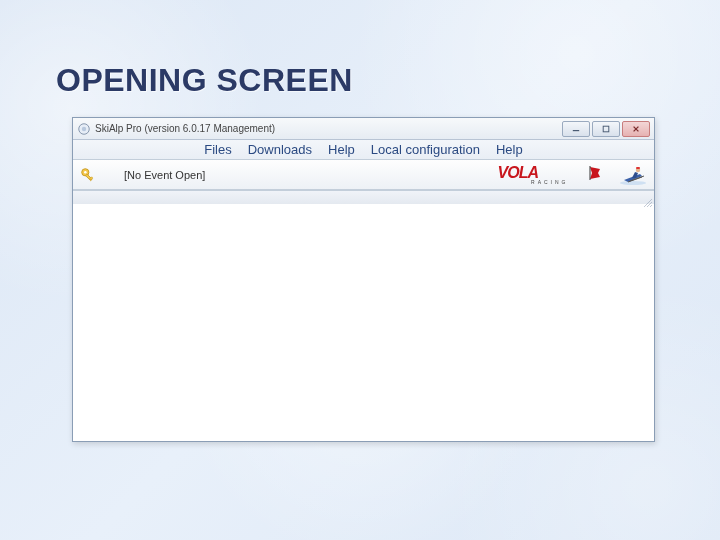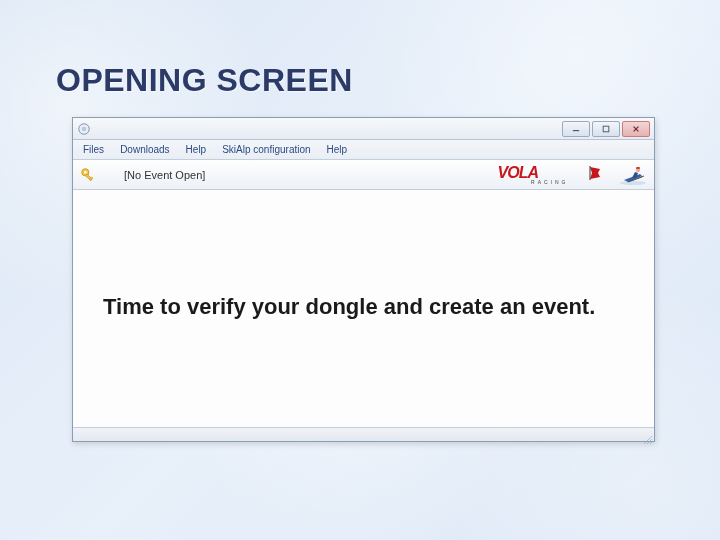--- a/index.html
+++ b/index.html
@@ -76,23 +76,24 @@
     color: #7a2b2b;
     font-weight: bold;
   }
 
   .menubar {
     height: 20px;
     background: linear-gradient(#f3f6fa, #e9eef5);
     border-bottom: 1px solid #c3ceda;
     display: flex;
     align-items: center;
-    font-size: 10px;
+    font-size: 13px;
     color: #2b4a82;
     padding: 0 2px;
+    justify-content: center;
   }
   .menubar .menu-item {
     padding: 2px 8px;
     cursor: default;
   }
 
   .toolbar {
     height: 30px;
     background: linear-gradient(#fefefe, #edf1f6);
     border-bottom: 1px solid #c3ceda;
@@ -177,20 +178,21 @@
 
 <div class="window">
 
   <div class="titlebar">
     <span class="app-icon">
       <svg viewBox="0 0 16 16" width="14" height="14">
         <circle cx="8" cy="8" r="6" fill="#e6edf6" stroke="#7a8ba3" stroke-width="1"></circle>
         <circle cx="8" cy="8" r="2.5" fill="#b8c8dd"></circle>
       </svg>
     </span>
+    <span class="title-text">SkiAlp Pro (version 6.0.17 Management)</span>
     <span class="spacer"></span>
     <span class="win-btn-group">
       <span class="win-btn">
         <svg viewBox="0 0 10 10" width="8" height="8">
             <line x1="1" y1="7" x2="9" y2="7" stroke="#4a5b73" stroke-width="1.5"></line>
           </svg>
       </span>
       <span class="win-btn">
         <svg viewBox="0 0 10 10" width="8" height="8">
             <rect x="1.5" y="1.5" width="7" height="7" fill="none" stroke="#4a5b73" stroke-width="1.2"></rect>
@@ -202,21 +204,21 @@
           <line x1="8" y1="2" x2="2" y2="8" stroke="#7a2b2b" stroke-width="1.6"></line>
         </svg>
       </span>
     </span>
   </div>
 
   <div class="menubar">
     <span class="menu-item">Files</span>
     <span class="menu-item">Downloads</span>
     <span class="menu-item">Help</span>
-    <span class="menu-item">SkiAlp configuration</span>
+    <span class="menu-item">Local configuration</span>
     <span class="menu-item">Help</span>
   </div>
 
   <div class="toolbar">
     <span class="key-icon">
       <svg viewBox="0 0 20 20" width="18" height="18">
         <circle cx="7" cy="7" r="4" fill="#f3c64b" stroke="#c79a22" stroke-width="1"></circle>
         <circle cx="7" cy="7" r="1.4" fill="#fff"></circle>
         <rect x="9" y="9" width="8" height="2.4" fill="#f3c64b" stroke="#c79a22" stroke-width="0.8" transform="rotate(45 9 9)"></rect>
         <rect x="14" y="12" width="2" height="3" fill="#f3c64b" stroke="#c79a22" stroke-width="0.6" transform="rotate(45 14 12)"></rect>
@@ -242,23 +244,20 @@
         <path d="M6 16 L22 10 L24 12 L10 18 Z" fill="#3a60a8"></path>
         <circle cx="20" cy="6" r="2.2" fill="#e3b58d"></circle>
         <rect x="18" y="3" width="4" height="2" rx="1" fill="#d33"></rect>
         <path d="M17 8 L14 14 L18 14 L20 9 Z" fill="#2d4e8e"></path>
         <line x1="12" y1="17" x2="26" y2="12" stroke="#555" stroke-width="1"></line>
         <line x1="10" y1="18" x2="24" y2="13" stroke="#555" stroke-width="1"></line>
       </svg>
     </span>
   </div>
 
-  <div class="content">
-    <div class="instruction">Time to verify your dongle and create an event.</div>
-  </div>
 
   <div class="statusbar">
     <span class="resize-grip">
       <svg viewBox="0 0 10 10" width="10" height="10">
         <line x1="2" y1="10" x2="10" y2="2" stroke="#8897ac" stroke-width="1"></line>
         <line x1="5" y1="10" x2="10" y2="5" stroke="#8897ac" stroke-width="1"></line>
         <line x1="8" y1="10" x2="10" y2="8" stroke="#8897ac" stroke-width="1"></line>
       </svg>
     </span>
   </div>

